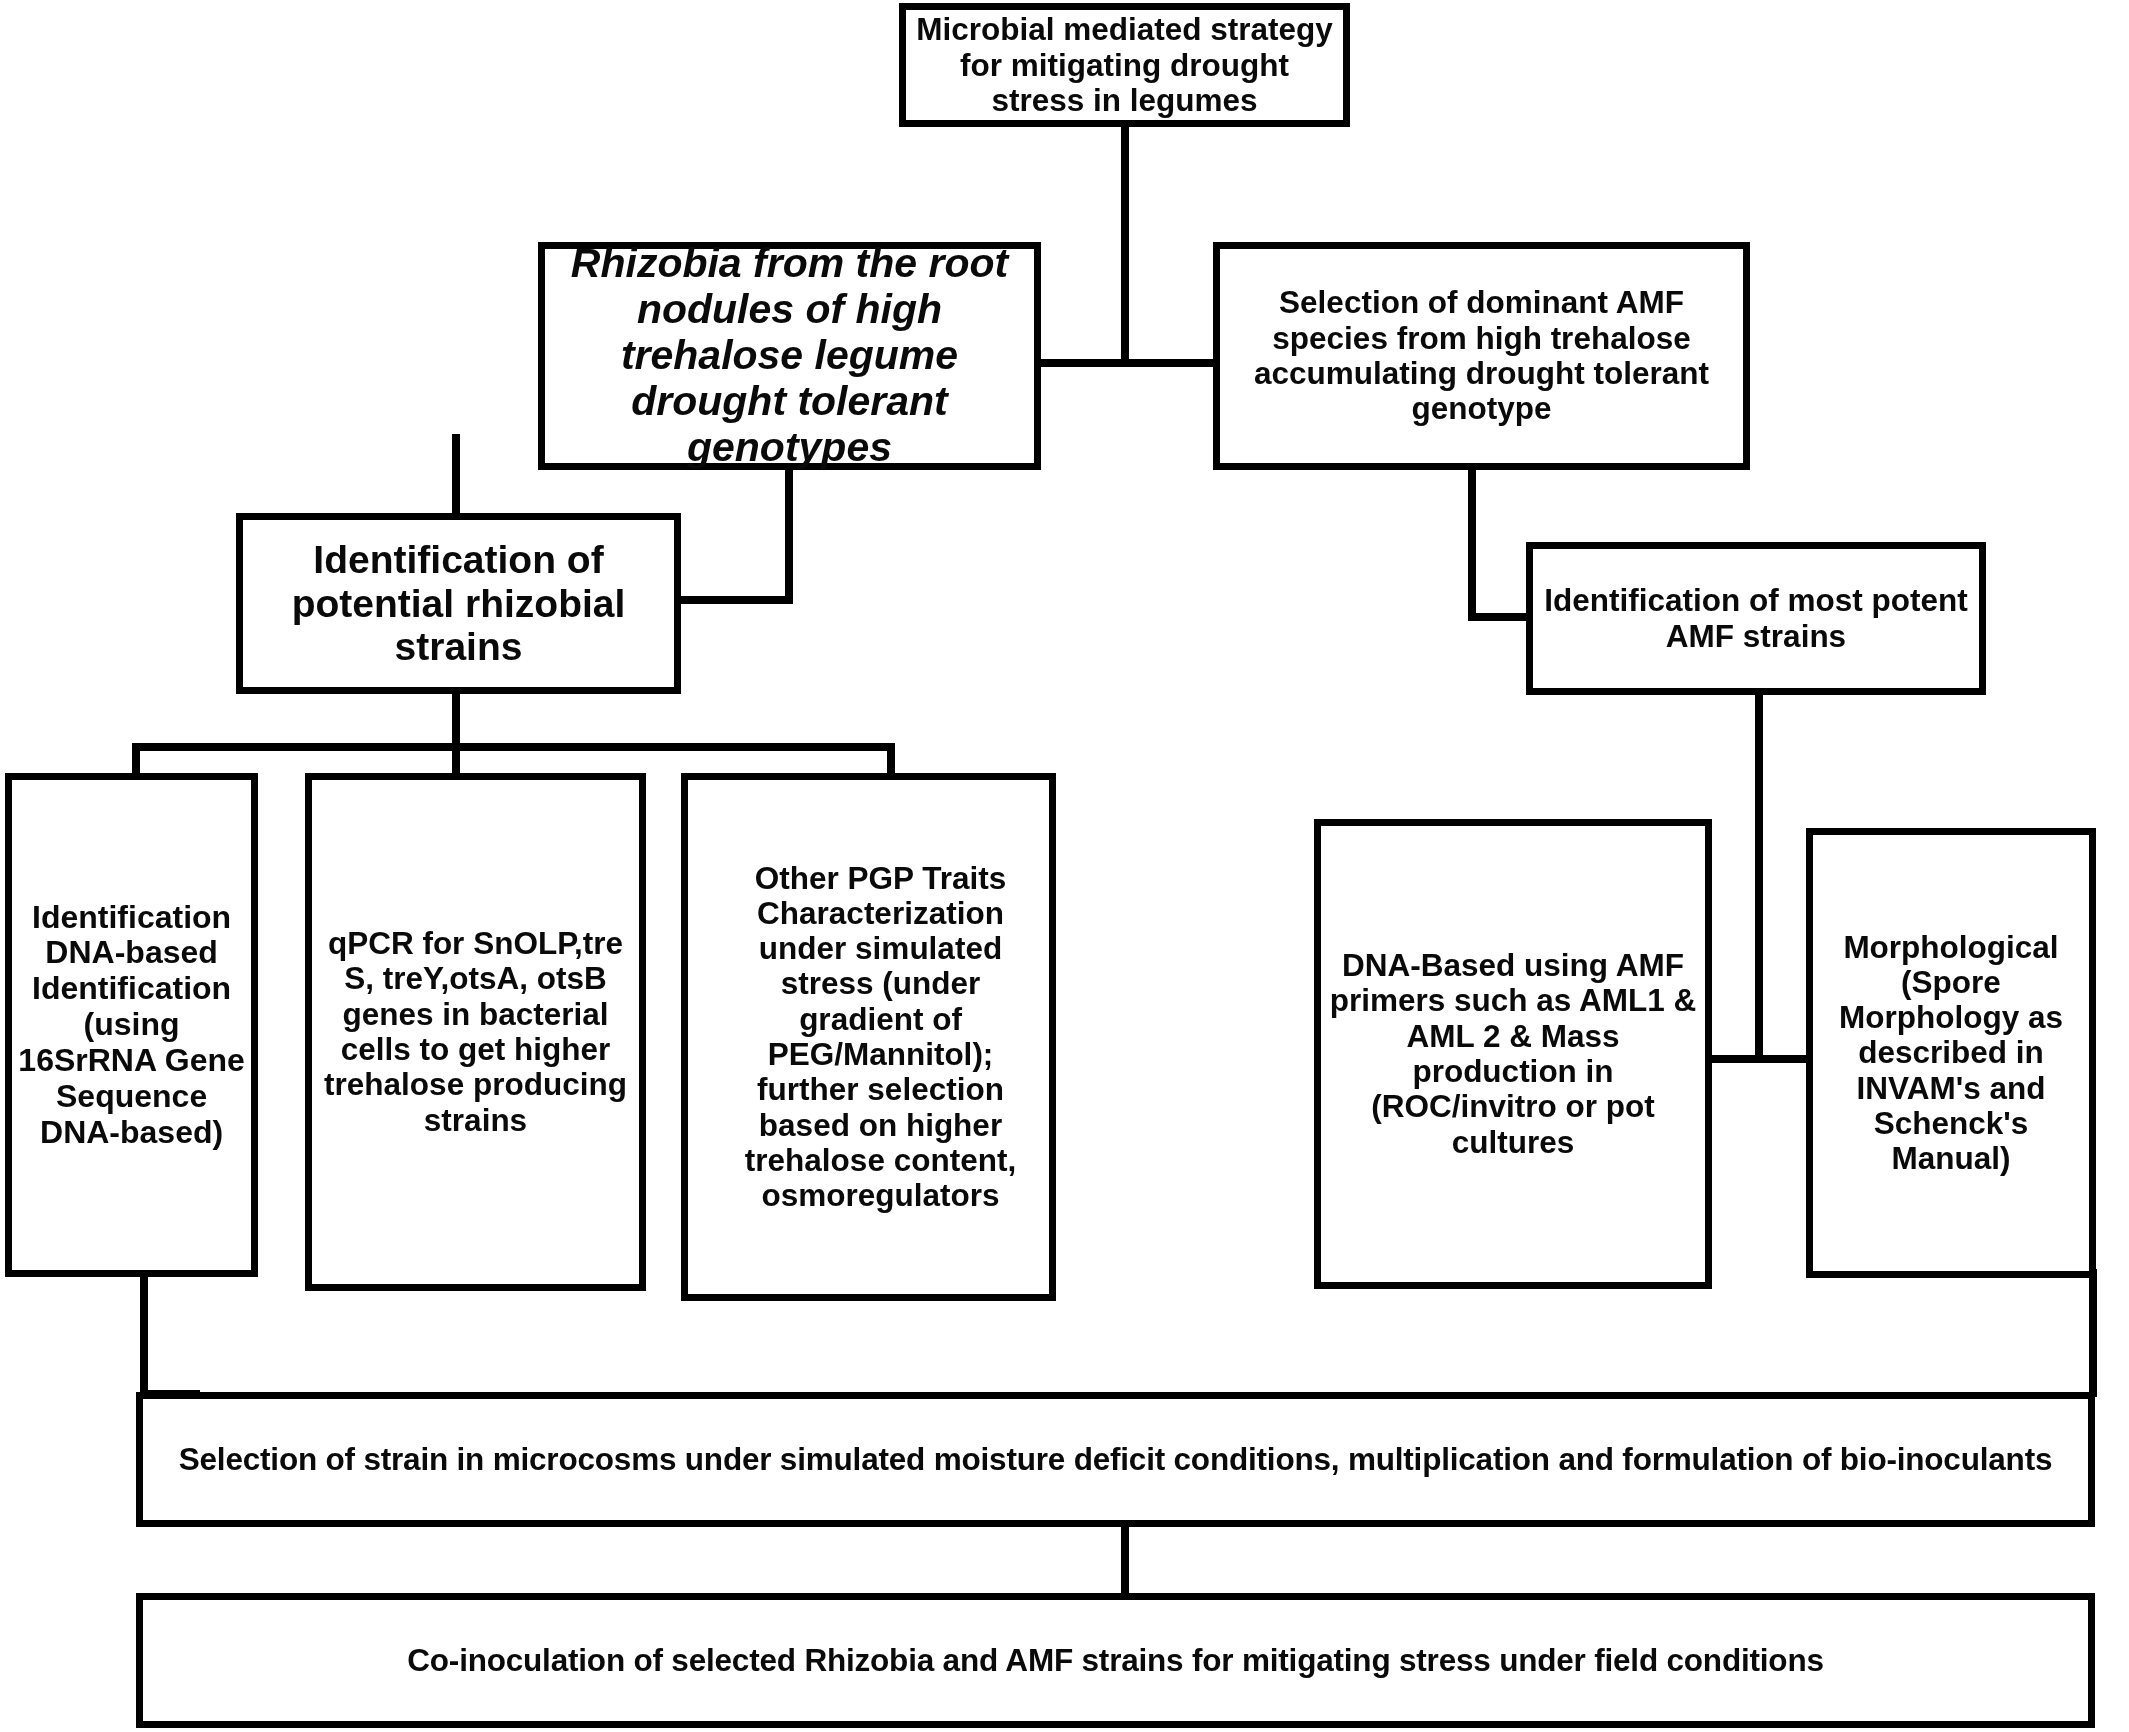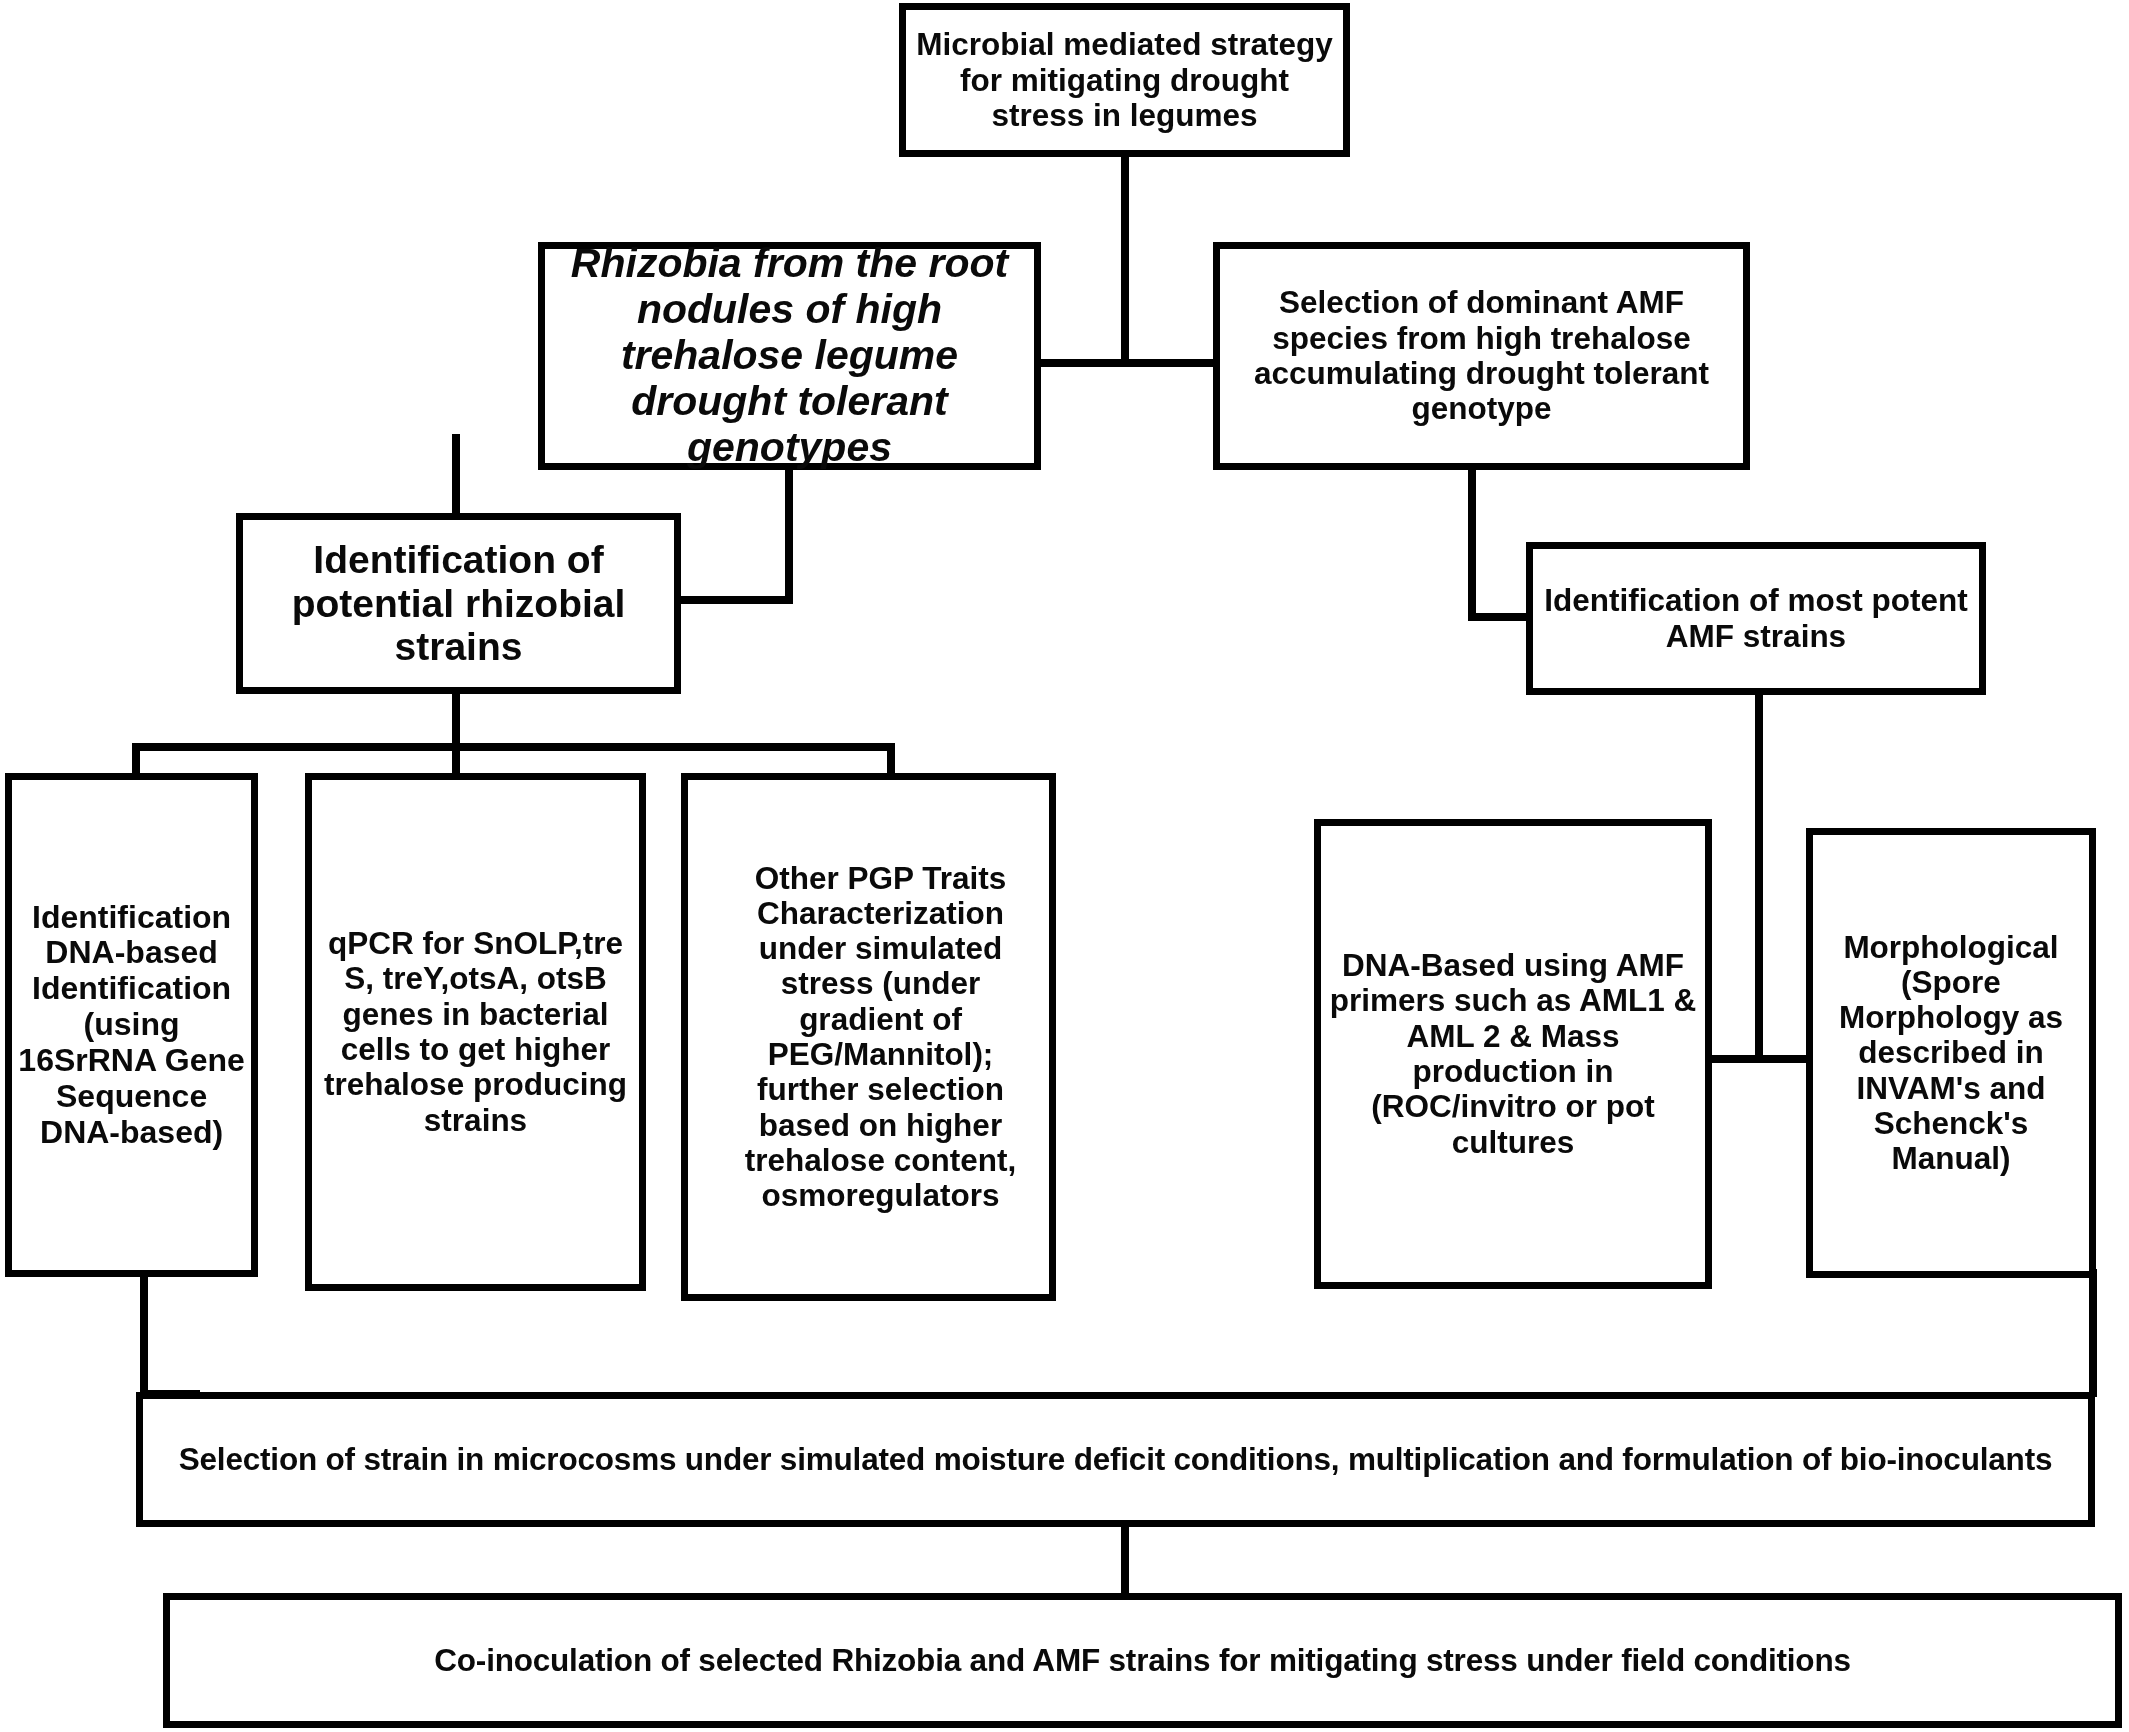--- a/index.html
+++ b/index.html
@@ -55,21 +55,21 @@
   <div class="ln lnv" style="left:1755px;top:692px;width:7.7px;height:371px;"></div>
   <div class="ln lnh" style="left:1651px;top:1055px;width:211px;height:7.7px;"></div>
 
   <div class="ln lnv" style="left:140px;top:1269px;width:7.7px;height:128px;"></div>
   <div class="ln lnh" style="left:140px;top:1390px;width:60px;height:7.7px;"></div>
 
   <div class="ln lnv" style="left:2089px;top:1269px;width:7.7px;height:128px;"></div>
 
   <div class="ln lnv" style="left:1121px;top:1525px;width:7.7px;height:70px;"></div>
 
-  <div class="node" style="left:899px;top:3.4px;width:451px;height:154px;font-size:31.5px;">
+  <div class="node" style="left:899px;top:3.4px;width:451px;height:124px;font-size:31.5px;">
     <span class="txt">Microbial mediated strategy for mitigating drought stress  in legumes</span>
   </div>
 
   <div class="node" style="left:538px;top:242px;width:503px;height:228px;font-size:41px;font-style:italic;">
     <span class="txt">Rhizobia from  the root nodules of high trehalose legume drought tolerant genotypes</span>
   </div>
 
   <div class="node" style="left:1213px;top:242px;width:537px;height:228px;font-size:31.5px;">
     <span class="txt">Selection of dominant AMF species from high trehalose accumulating drought tolerant genotype</span>
   </div>
@@ -99,18 +99,18 @@
   </div>
 
   <div class="node" style="left:1806px;top:828px;width:290px;height:450px;font-size:31.5px;">
     <span class="txt">Morphological (Spore Morphology as described in INVAM's and Schenck's Manual)</span>
   </div>
 
   <div class="node banner" style="left:136px;top:1392px;width:1959px;height:135px;font-size:31.5px;">
     <span class="txt">Selection of strain in microcosms  under simulated moisture deficit conditions,  multiplication and formulation of bio-inoculants</span>
   </div>
 
-  <div class="node banner" style="left:136px;top:1593px;width:1959px;height:135px;font-size:31.5px;margin-left:27px;">
+  <div class="node banner" style="left:136px;top:1593px;width:1959px;height:135px;font-size:31.5px;">
     <span class="txt">Co-inoculation of selected Rhizobia and AMF  strains  for mitigating stress  under field conditions</span>
   </div>
 
 </div>
 
 
 </body></html>

